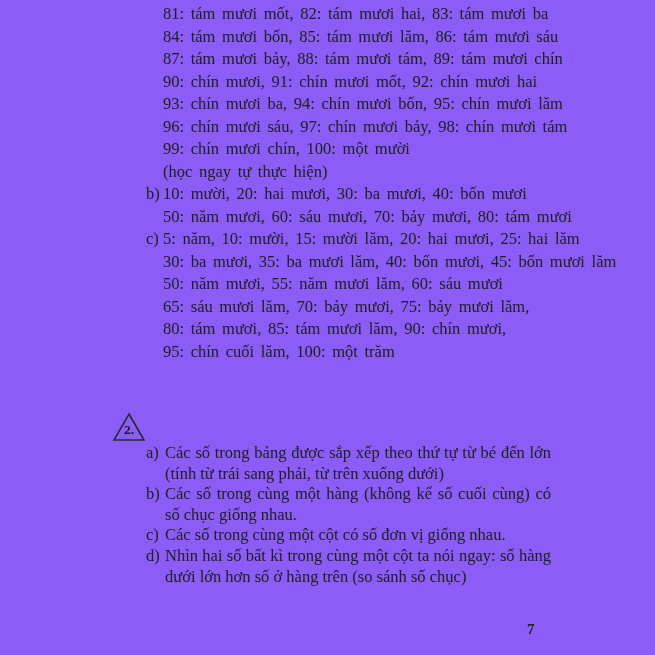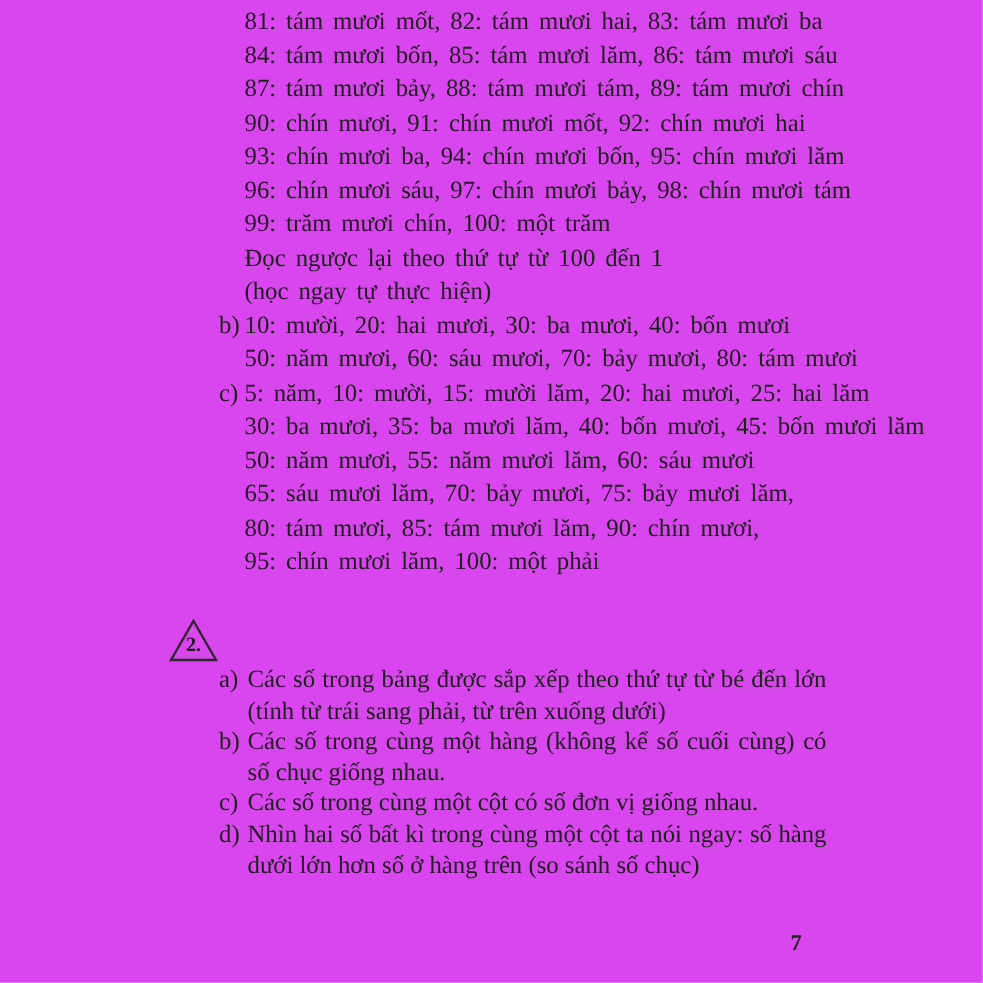--- a/index.html
+++ b/index.html
@@ -1,20 +1,20 @@
 <!DOCTYPE html>
 <html><head>
 <meta charset="utf-8">
 <style>
   html, body { margin: 0; padding: 0; }
   .page {
     position: relative;
     width: 655px;
     height: 655px;
-    background: #d946ef;
+    background: #8b5cf6;
     color: #202020;
     font-family: "Liberation Serif", serif;
     overflow: hidden;
   }
 
   
   .s1 {
     position: absolute;
     left: 146px;
     top: 3px;
@@ -75,33 +75,32 @@
 
 <div class="page">
 
   <div class="s1">
     <div class="line"><span>81: tám mươi mốt, 82: tám mươi hai, 83: tám mươi ba</span></div>
     <div class="line"><span>84: tám mươi bốn, 85: tám mươi lăm, 86: tám mươi sáu</span></div>
     <div class="line"><span>87: tám mươi bảy, 88: tám mươi tám, 89: tám mươi chín</span></div>
     <div class="line"><span>90: chín mươi, 91: chín mươi mốt, 92: chín mươi hai</span></div>
     <div class="line"><span>93: chín mươi ba, 94: chín mươi bốn, 95: chín mươi lăm</span></div>
     <div class="line"><span>96: chín mươi sáu, 97: chín mươi bảy, 98: chín mươi tám</span></div>
-    <div class="line"><span>99: trăm mươi chín, 100: một trăm</span></div>
-    <div class="line"><span>Đọc ngược lại theo thứ tự từ 100 đến 1</span></div>
+    <div class="line"><span>99: chín mươi chín, 100: một mười</span></div>
     <div class="line"><span>(học ngay tự thực hiện)</span></div>
 
     <div class="line labeled"><span class="lbl">b)</span><span>10: mười, 20: hai mươi, 30: ba mươi, 40: bốn mươi</span></div>
     <div class="line"><span>50: năm mươi, 60: sáu mươi, 70: bảy mươi, 80: tám mươi</span></div>
 
     <div class="line labeled"><span class="lbl">c)</span><span>5: năm, 10: mười, 15: mười lăm, 20: hai mươi, 25: hai lăm</span></div>
     <div class="line"><span>30: ba mươi, 35: ba mươi lăm, 40: bốn mươi, 45: bốn mươi lăm</span></div>
     <div class="line"><span>50: năm mươi, 55: năm mươi lăm, 60: sáu mươi</span></div>
     <div class="line"><span>65: sáu mươi lăm, 70: bảy mươi, 75: bảy mươi lăm,</span></div>
     <div class="line"><span>80: tám mươi, 85: tám mươi lăm, 90: chín mươi,</span></div>
-    <div class="line"><span>95: chín mươi lăm, 100: một phải</span></div>
+    <div class="line"><span>95: chín cuối lăm, 100: một trăm</span></div>
   </div>
 
   <div class="marker">
     <svg width="34" height="30" viewBox="0 0 34 30">
       <polygon points="17,2 32,28 2,28" fill="none" stroke="#2a2a2a" stroke-width="1.6"></polygon>
     </svg>
     <span class="num">2.</span>
   </div>
 
   <div class="ex">

